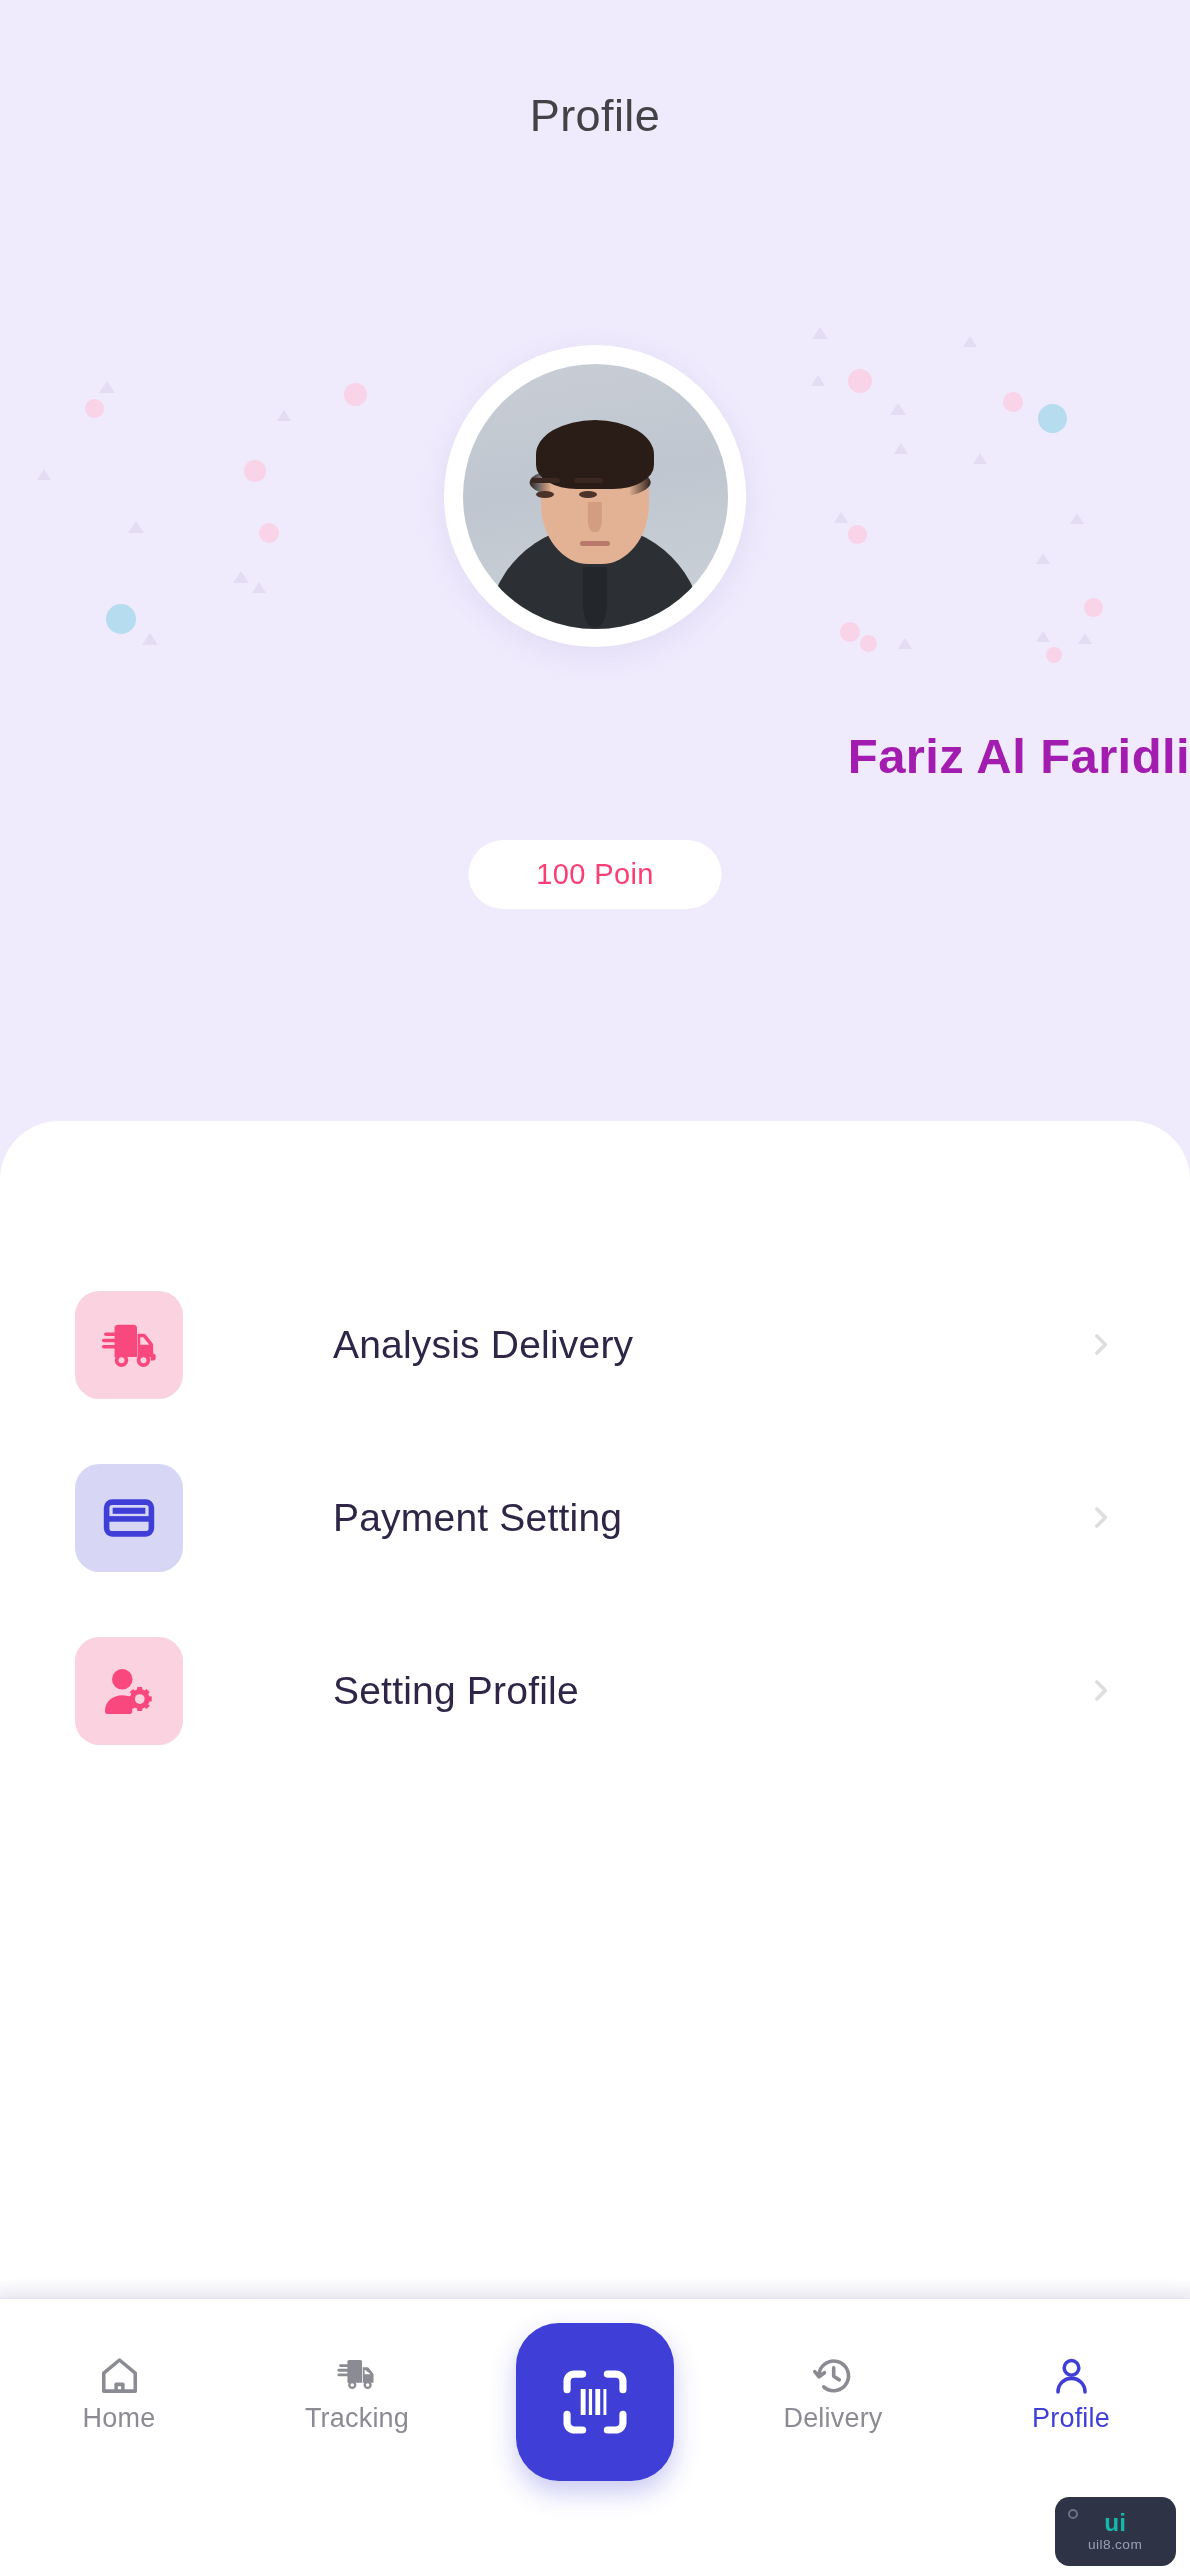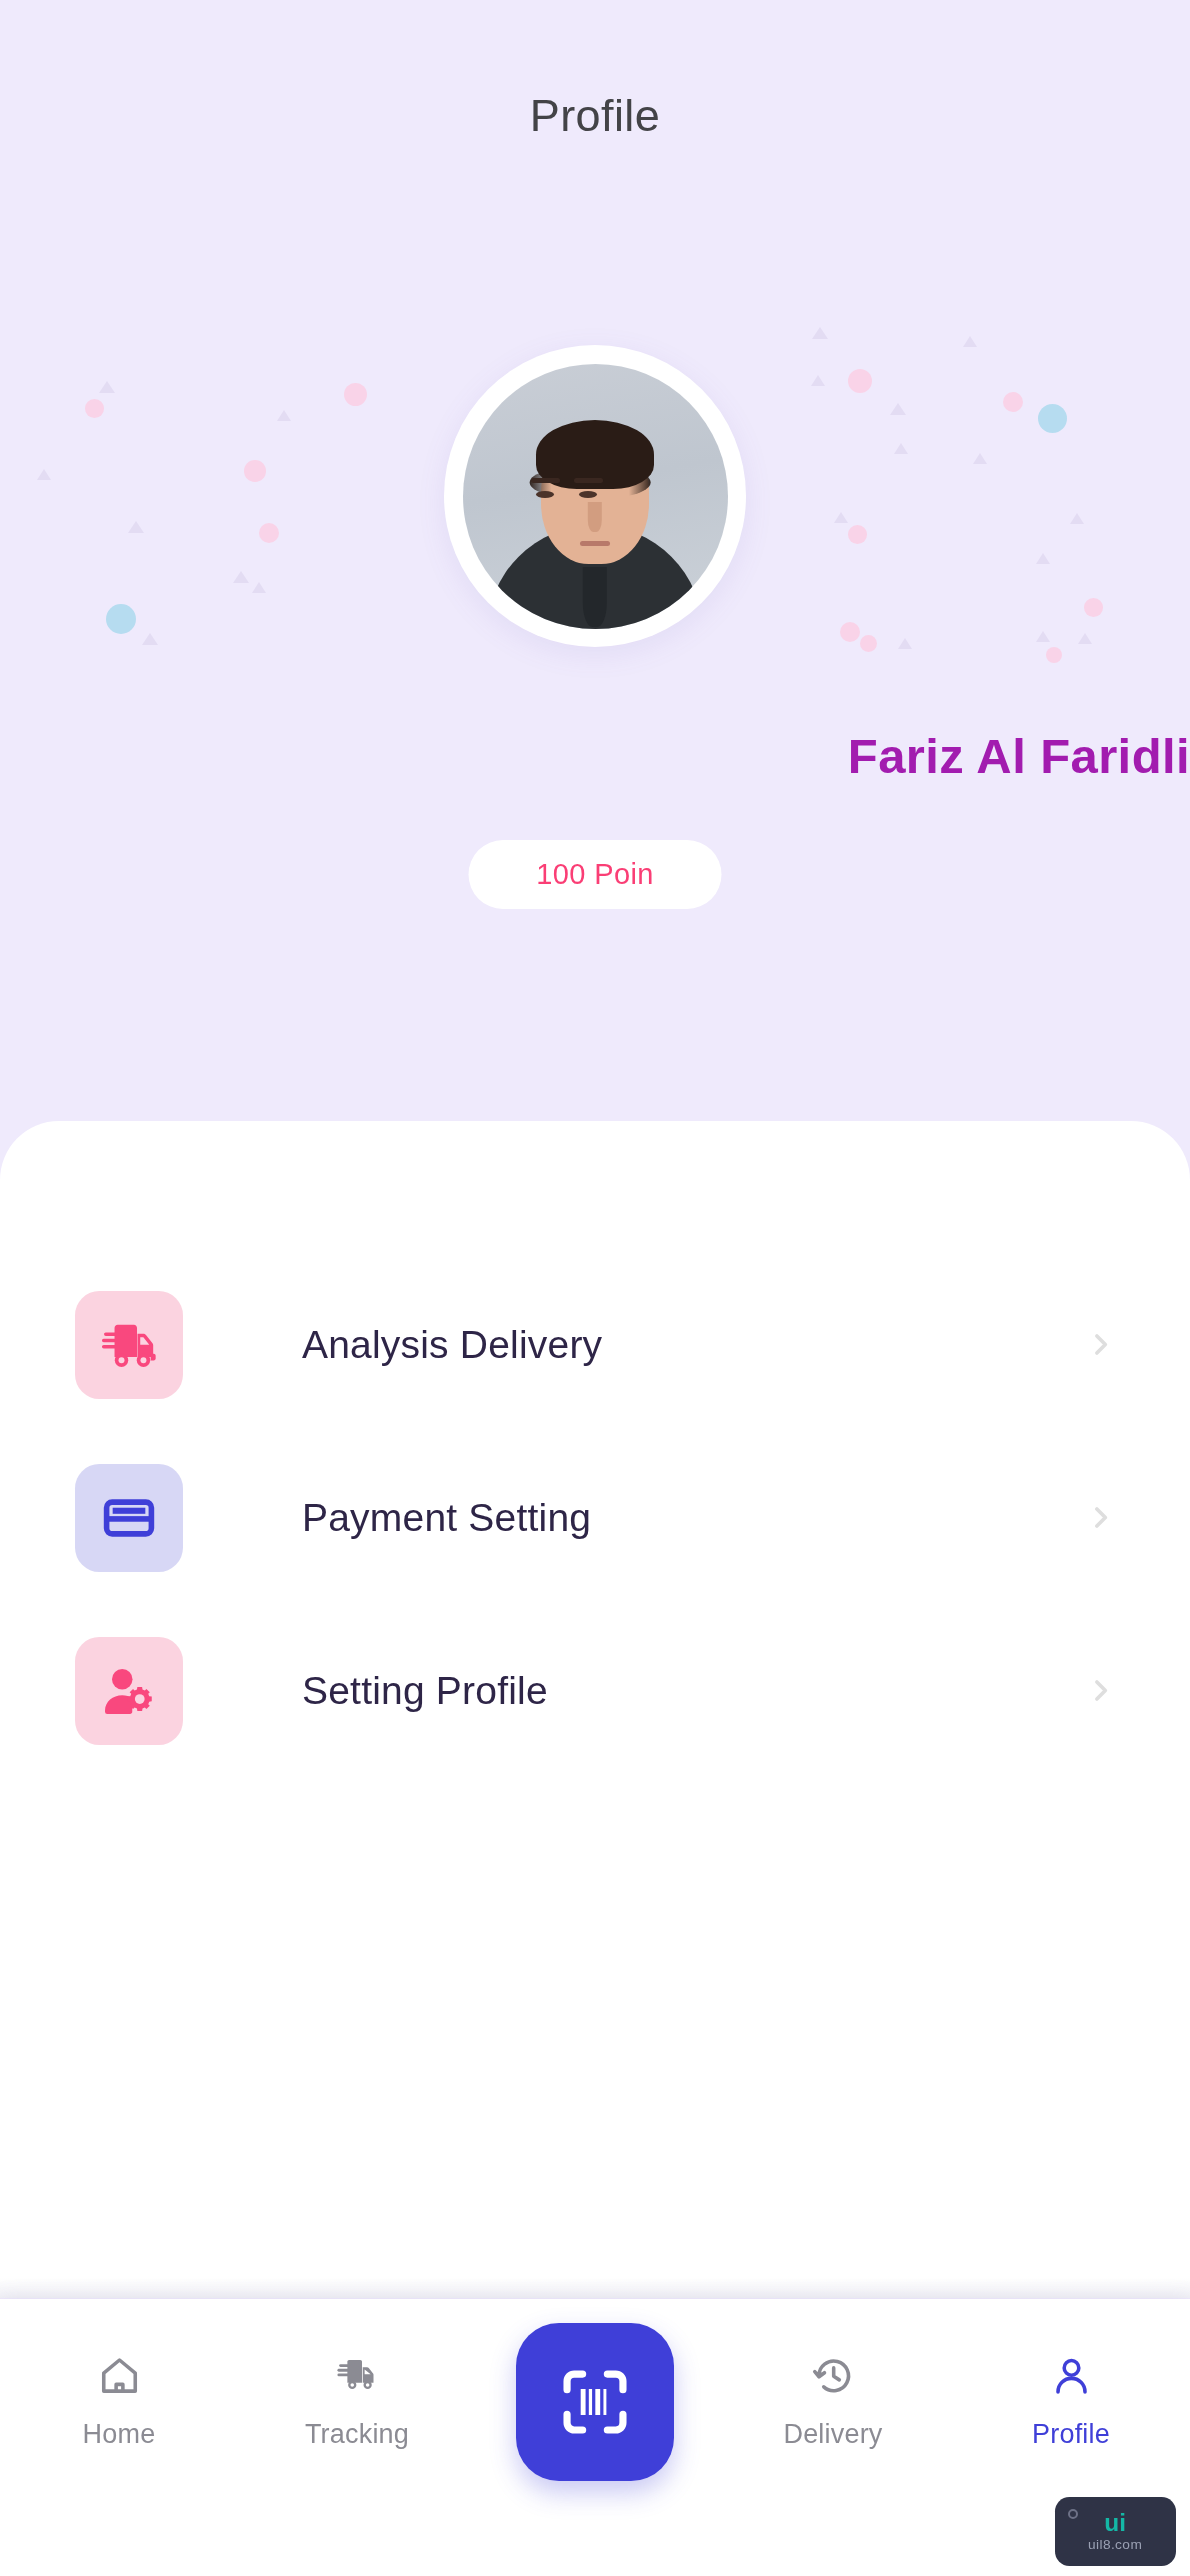--- a/index.html
+++ b/index.html
@@ -181,20 +181,21 @@
     left: 0; top: 137px;
     width: 1190px;
   }
 
   .menu-item {
     position: relative;
     display: flex;
     align-items: center;
     height: 173px;
     padding: 0 75px;
+    gap: 31px;
   }
 
   .menu-icon {
     width: 108px;
     height: 108px;
     border-radius: 24.4px;
     flex: 0 0 108px;
     display: flex;
     align-items: center;
     justify-content: center;
@@ -241,21 +242,21 @@
     display: flex;
     align-items: flex-start;
   }
   .nav-item {
     flex: 1;
     display: flex;
     flex-direction: column;
     align-items: center;
     justify-content: center;
     padding-top: 55px;
-    gap: 20px;
+    gap: 4px;
   }
   .nav-label {
     font-size: 27px;
     font-weight: 400;
     color: #8b8b93;
     letter-spacing: 0.2px;
   }
   .nav-item.active .nav-label { color: #3f3fd8; }
 
   .nav-center {

